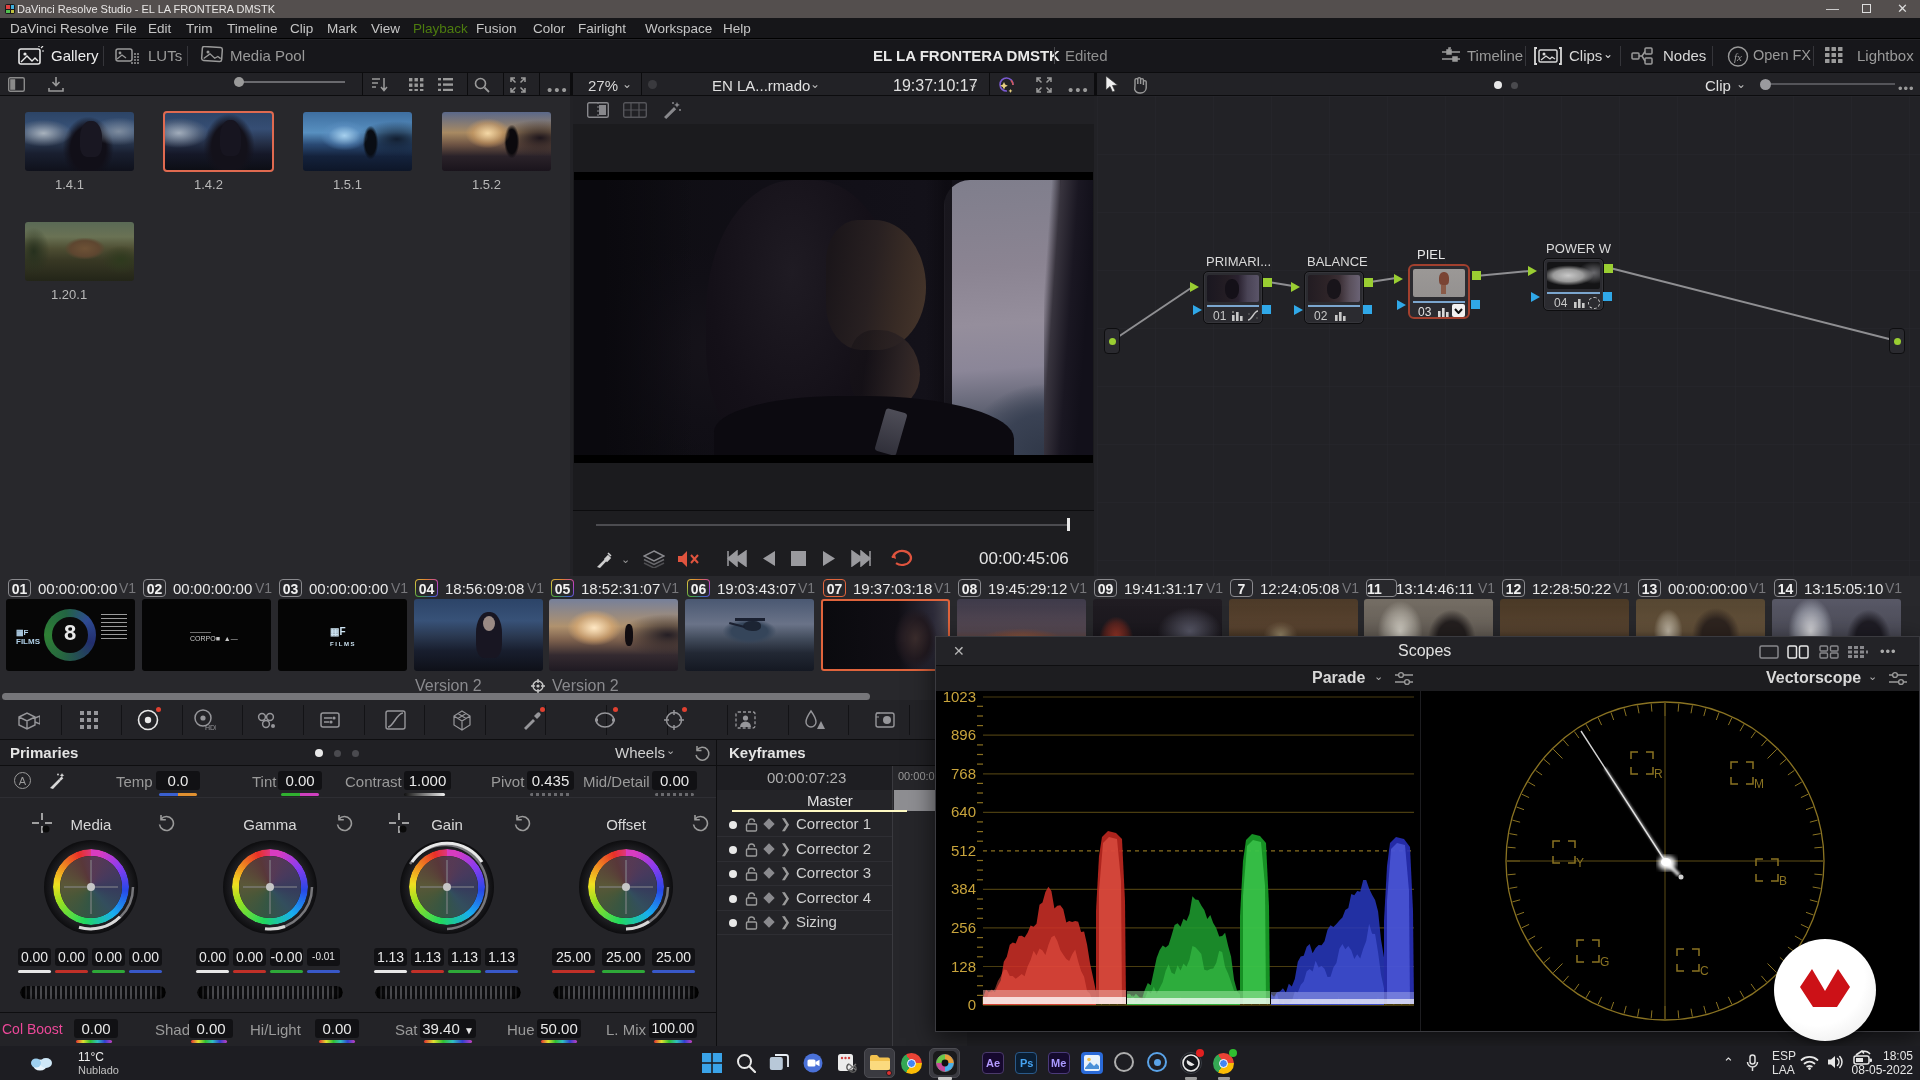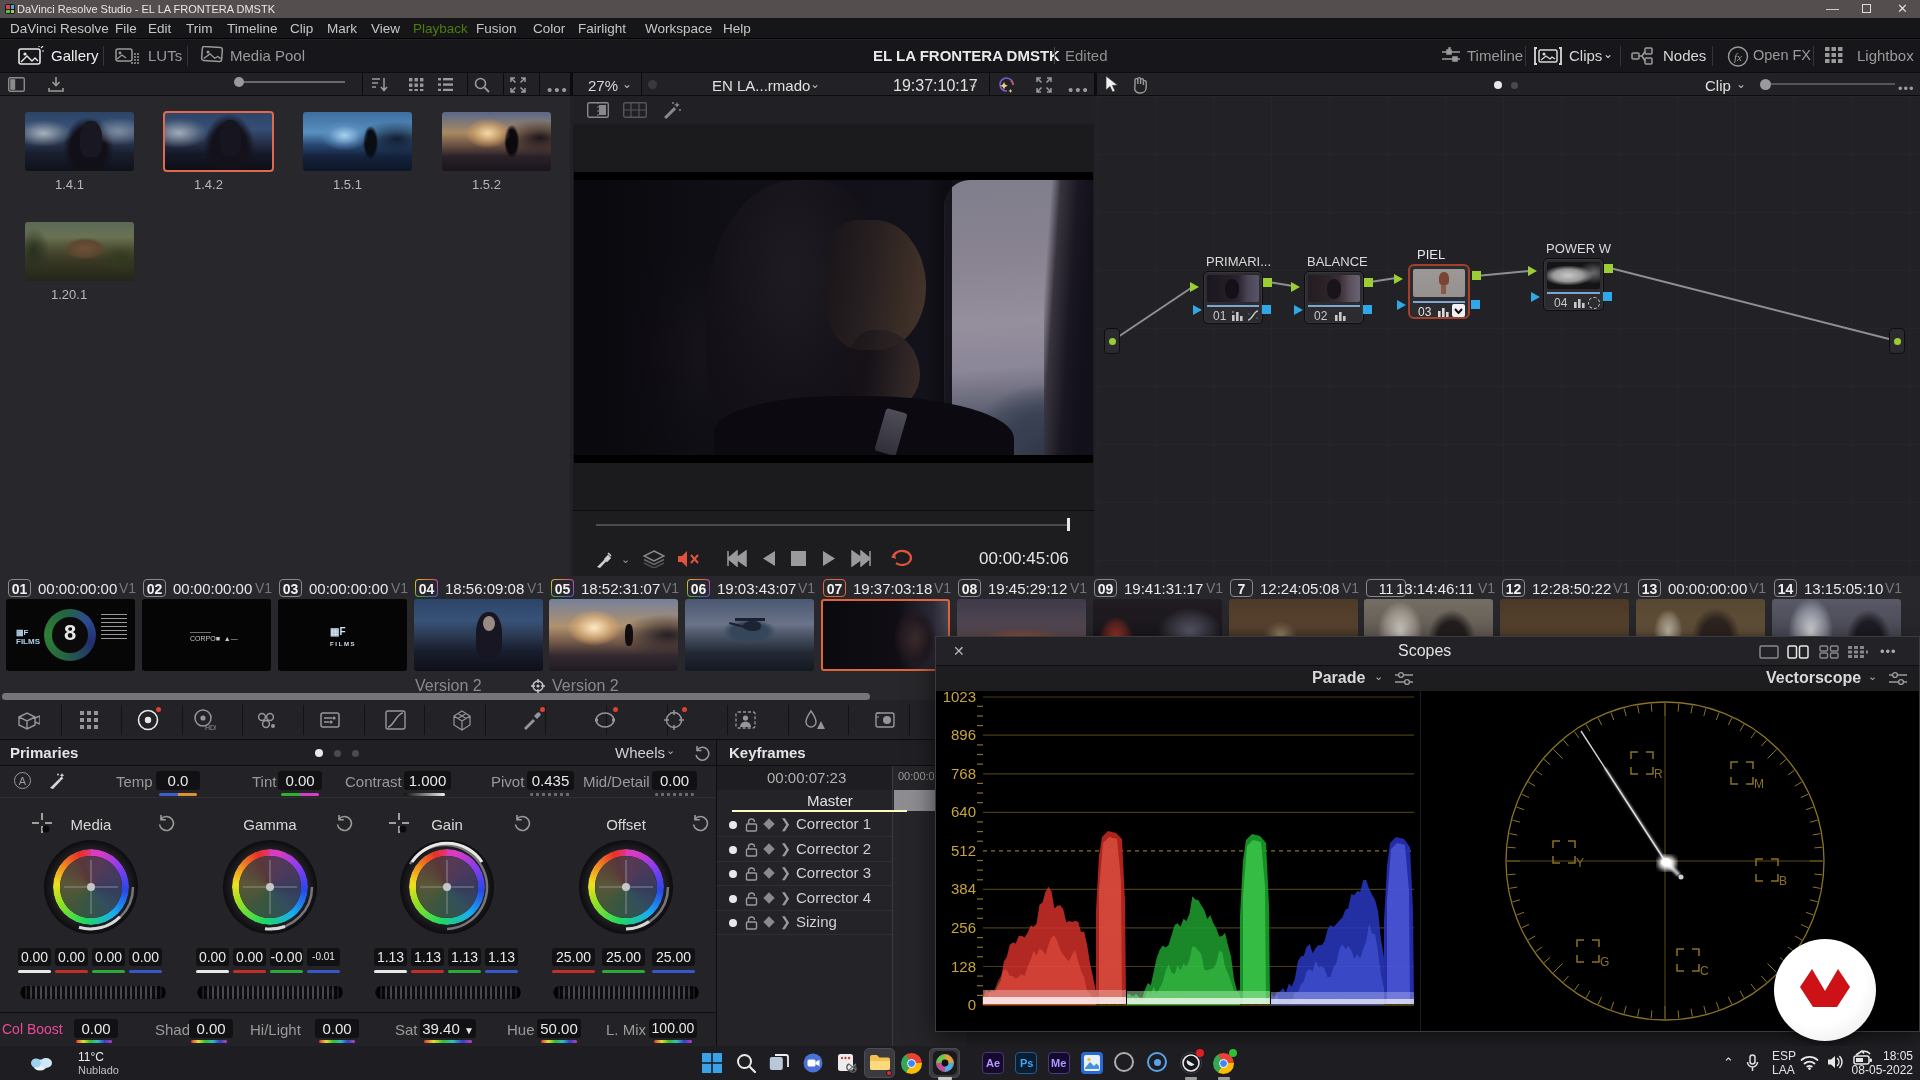--- a/index.html
+++ b/index.html
@@ -521,21 +521,21 @@
   <div class="abs" style="left:1094px;top:3px;width:23px;height:18px;border:1px solid #8a8a8e;border-radius:4px;text-align:center;font-size:14px;font-weight:bold;color:#f0f0f0;line-height:18px">09</div>
   <div class="txt" style="left:1124px;top:4px;font-size:15px;color:#e8e8e8">19:41:31:17</div>
   <div class="txt" style="left:1206px;top:4px;font-size:14px;color:#77777b">V1</div>
   <div class="abs" style="left:1093px;top:23px;width:129px;height:72px;border-radius:3px;background:radial-gradient(ellipse 20px 26px at 18% 55%, #a83a2a 0%, rgba(120,40,30,.6) 60%, transparent 85%), radial-gradient(ellipse 40px 30px at 75% 45%, #5a5a6a 0%, transparent 80%), linear-gradient(180deg,#201c22 0%,#16141a 100%)"></div>
 
   <div class="abs" style="left:1230px;top:3px;width:23px;height:18px;border:1px solid #8a8a8e;border-radius:4px;text-align:center;font-size:14px;font-weight:bold;color:#f0f0f0;line-height:18px">7</div>
   <div class="txt" style="left:1260px;top:4px;font-size:15px;color:#e8e8e8">12:24:05:08</div>
   <div class="txt" style="left:1342px;top:4px;font-size:14px;color:#77777b">V1</div>
   <div class="abs" style="left:1229px;top:23px;width:129px;height:72px;border-radius:3px;background:radial-gradient(ellipse 20px 16px at 40% 50%, #9a8a6a 0%, rgba(115,95,72,.5) 60%, transparent 85%), linear-gradient(180deg,#4c3a28 0%,#5a4430 40%,#40301f 65%,#281e12 100%)"></div>
 
-  <div class="abs" style="left:1366px;top:3px;width:40px;height:18px;border:1px solid #8a8a8e;border-radius:4px;text-align:center;font-size:14px;font-weight:normal;color:#f0f0f0;line-height:18px">11</div>
+  <div class="abs" style="left:1366px;top:3px;width:31px;height:18px;border:1px solid #8a8a8e;border-radius:4px;text-align:left;font-size:14px;font-weight:bold;color:#f0f0f0;line-height:18px">11</div>
   <div class="txt" style="left:1396px;top:4px;font-size:15px;color:#e8e8e8">13:14:46:11</div>
   <div class="txt" style="left:1478px;top:4px;font-size:14px;color:#77777b">V1</div>
   <div class="abs" style="left:1364px;top:23px;width:129px;height:72px;border-radius:3px;background:radial-gradient(ellipse 28px 38px at 28% 45%, #d6d2c8 0%, rgba(180,175,165,.55) 55%, transparent 80%), radial-gradient(ellipse 28px 34px at 68% 55%, #241f1f 0%, #241f1f 50%, transparent 85%), linear-gradient(180deg,#746d64 0%,#665f57 50%,#3c3630 100%)"></div>
 
   <div class="abs" style="left:1502px;top:3px;width:23px;height:18px;border:1px solid #8a8a8e;border-radius:4px;text-align:center;font-size:14px;font-weight:bold;color:#f0f0f0;line-height:18px">12</div>
   <div class="txt" style="left:1532px;top:4px;font-size:15px;color:#e8e8e8">12:28:50:22</div>
   <div class="txt" style="left:1613px;top:4px;font-size:14px;color:#77777b">V1</div>
   <div class="abs" style="left:1500px;top:23px;width:129px;height:72px;border-radius:3px;background:radial-gradient(ellipse 28px 16px at 60% 70%, #a0835e 0%, rgba(125,95,68,.5) 60%, transparent 85%), linear-gradient(180deg,#4a3926 0%,#584430 45%,#3c2e20 70%,#241a10 100%)"></div>
 
   <div class="abs" style="left:1638px;top:3px;width:23px;height:18px;border:1px solid #8a8a8e;border-radius:4px;text-align:center;font-size:14px;font-weight:bold;color:#f0f0f0;line-height:18px">13</div>

